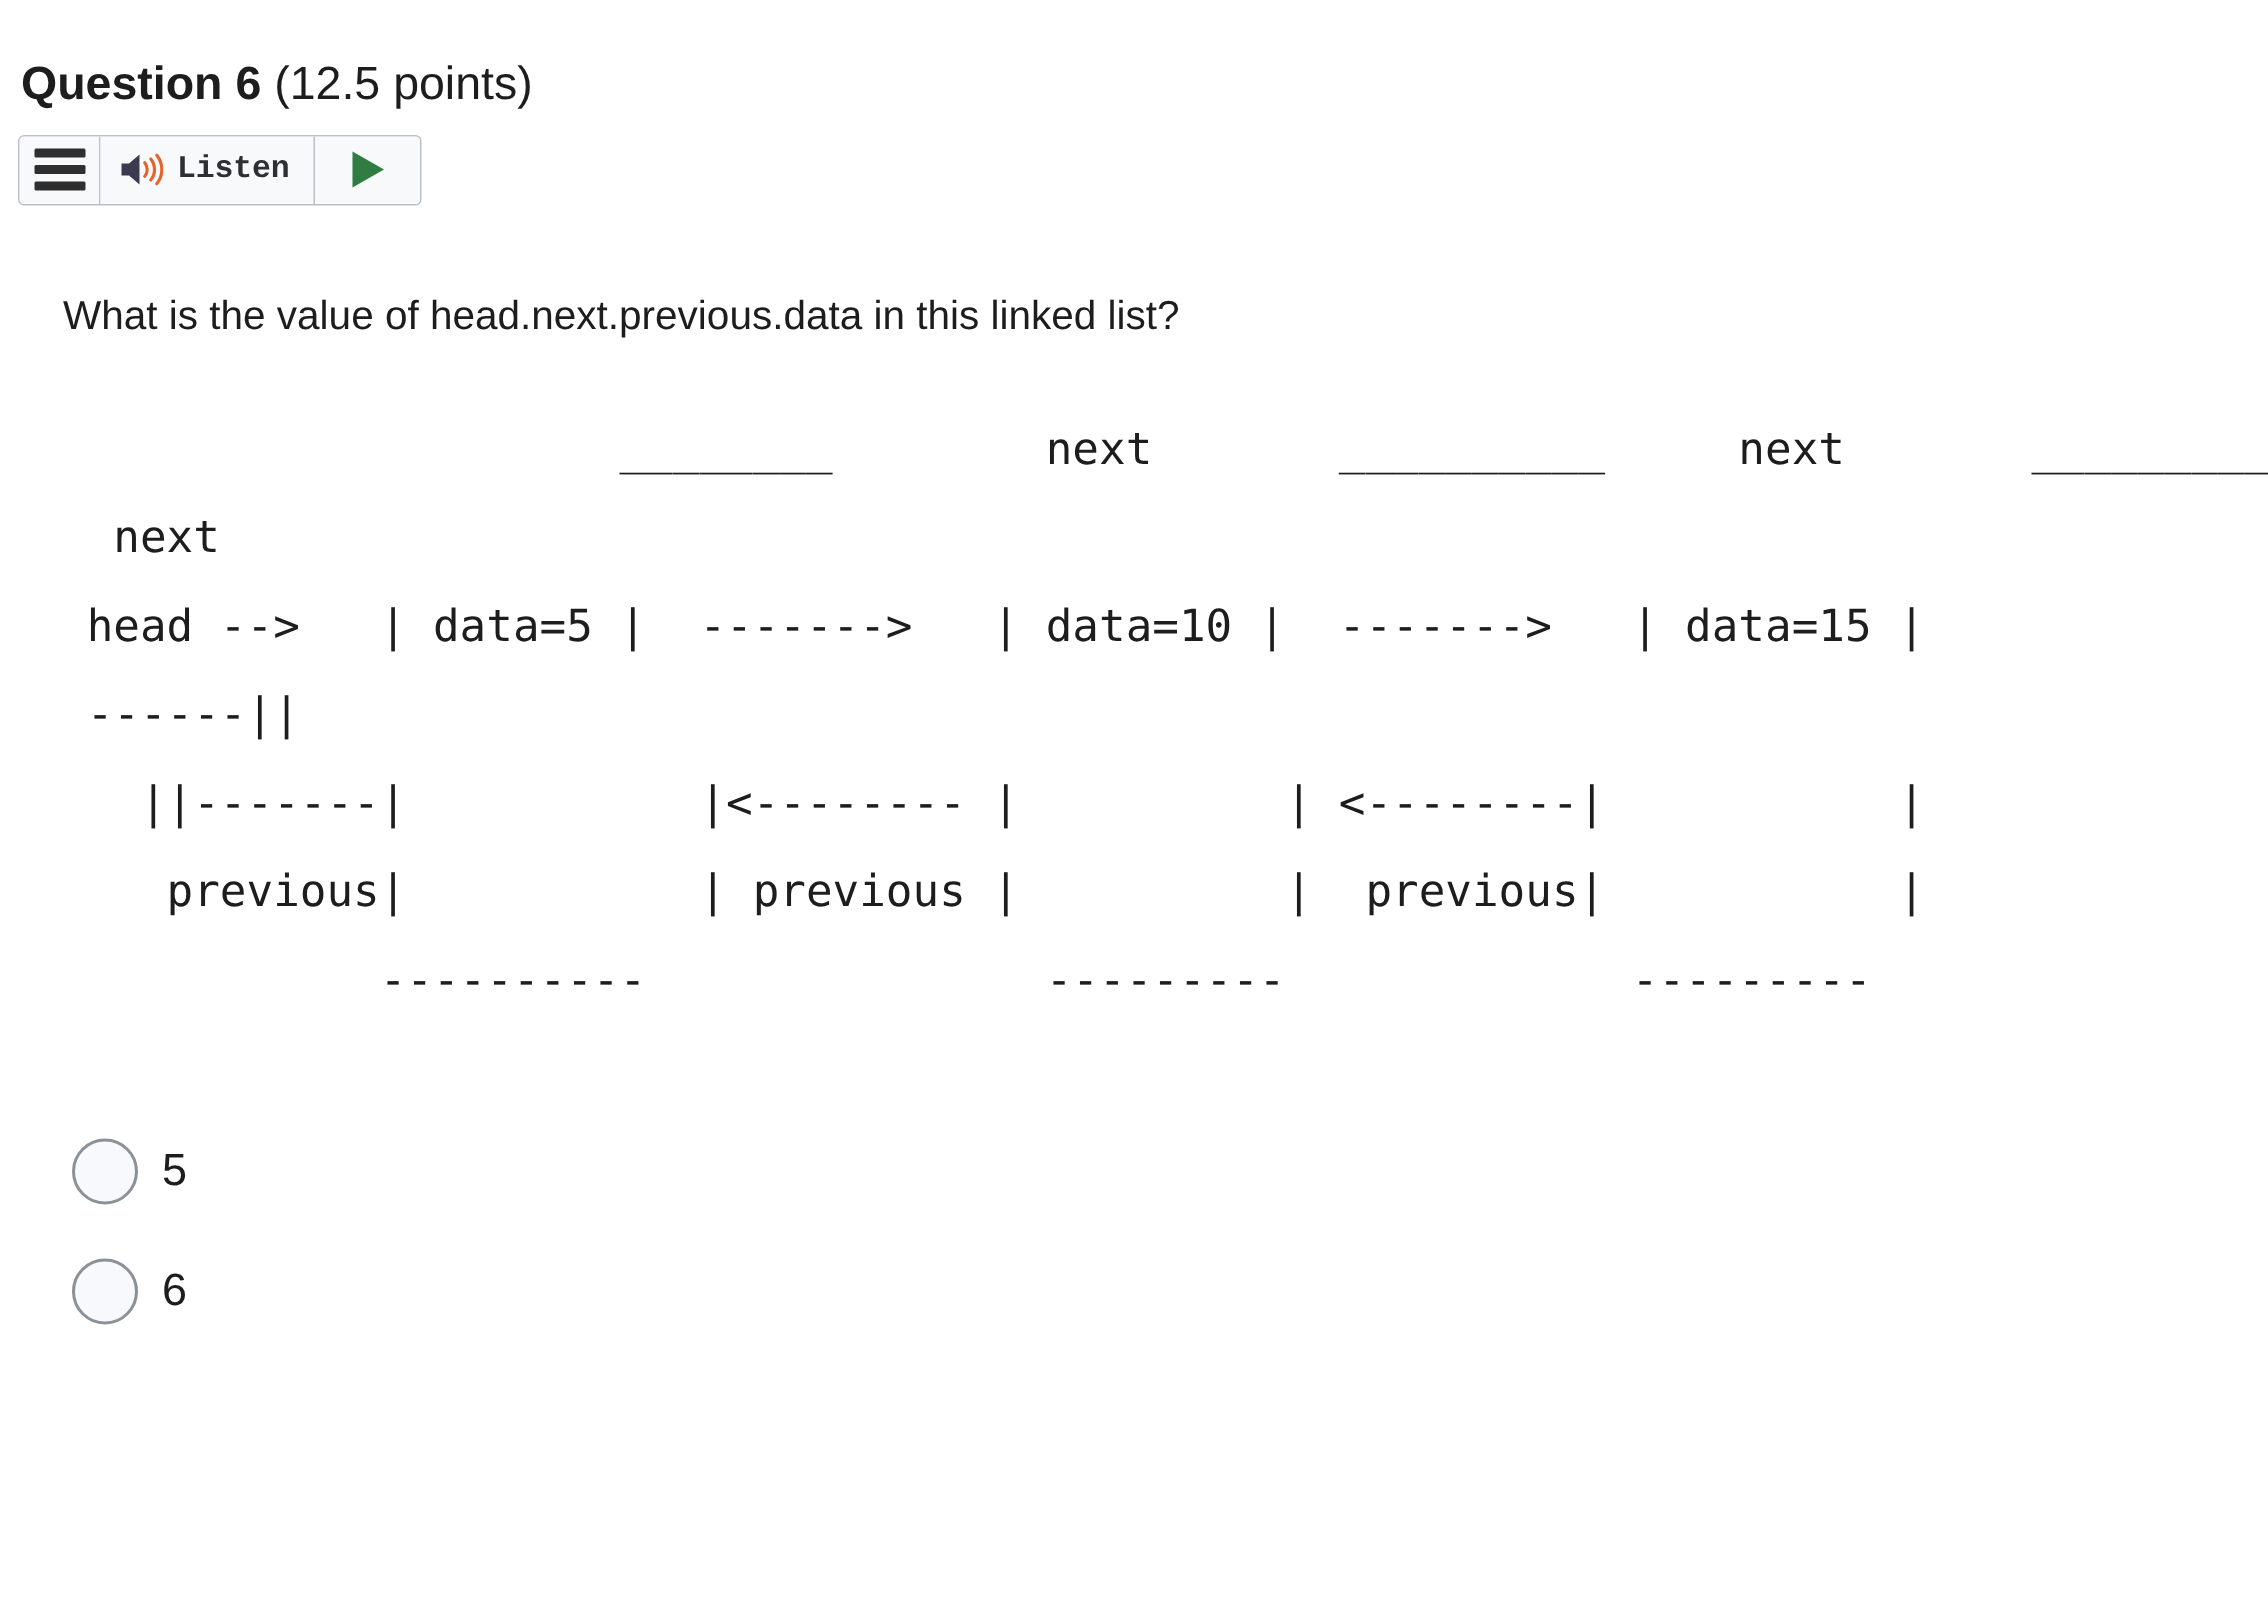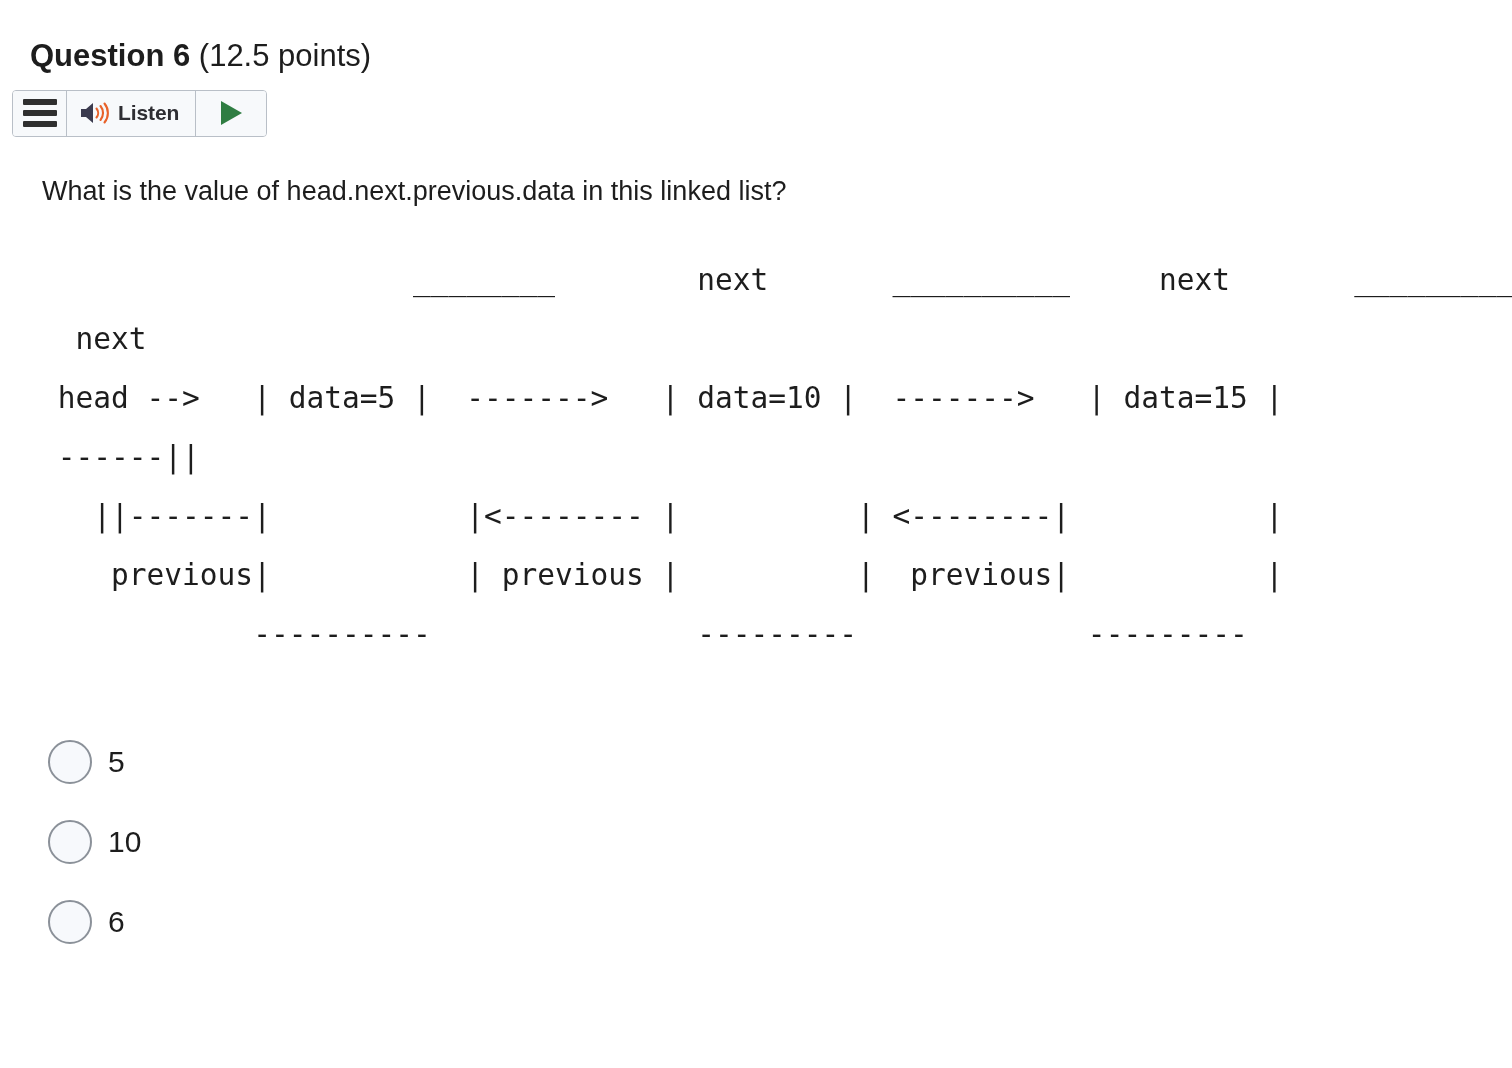--- a/index.html
+++ b/index.html
@@ -22,39 +22,39 @@
     background: #ffffff;
   }
 
   
   .q-header {
     padding: 38px 0 0 14px;
     font-size: 31px;
     line-height: 1.15;
     color: #1d1d1d;
     white-space: nowrap;
-    margin-left: 16px;
   }
   .q-header .q-label {
     font-weight: 700;
   }
   .q-header .q-points {
     font-weight: 400;
   }
 
   
   .listen-bar {
     margin: 16px 0 0 12px;
     display: inline-flex;
     align-items: stretch;
     height: 47px;
     border: 1px solid #b9bfc7;
     border-radius: 4px;
     background: #f7f9fb;
     overflow: hidden;
+    font-family: Liberation Mono, monospace;
   }
   .listen-seg {
     display: flex;
     align-items: center;
     justify-content: center;
     background: #f7f9fb;
     cursor: pointer;
   }
   .seg-menu {
     width: 54px;
@@ -94,21 +94,21 @@
   }
   .play-tri {
     width: 0; height: 0;
     border-left: 21px solid #2f7d42;
     border-top: 12px solid transparent;
     border-bottom: 12px solid transparent;
   }
 
   
   .q-body {
-    margin: 37px 0 0 42px;
+    margin: 56px 0 0 42px;
     font-size: 27px;
     line-height: 1.3;
     color: #1d1d1d;
     font-weight: 400;
   }
 
   
   .ascii-wrap {
     margin: 42px 0 0 40px;
     width: 1465px;
@@ -202,24 +202,20 @@
   </div>
 
   
   <div class="options">
 
     <div class="option">
       <span class="radio"></span>
       <span class="option-label">5</span>
     </div>
 
-    <div class="option">
-      <span class="radio"></span>
-      <span class="option-label">10</span>
-    </div>
 
     <div class="option">
       <span class="radio"></span>
       <span class="option-label">6</span>
     </div>
 
 
   </div>
 
 </div>

